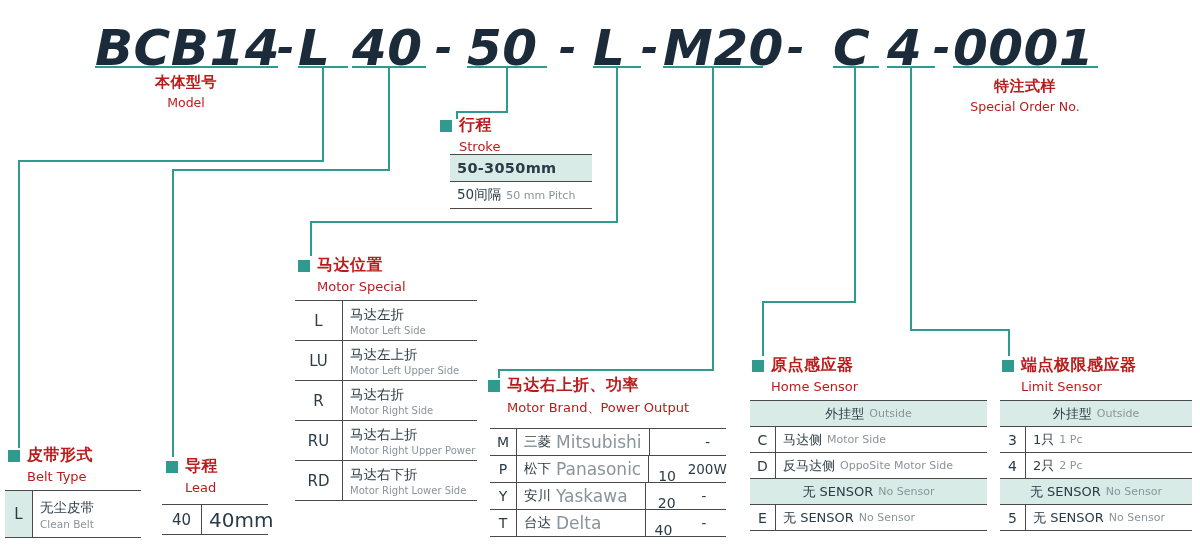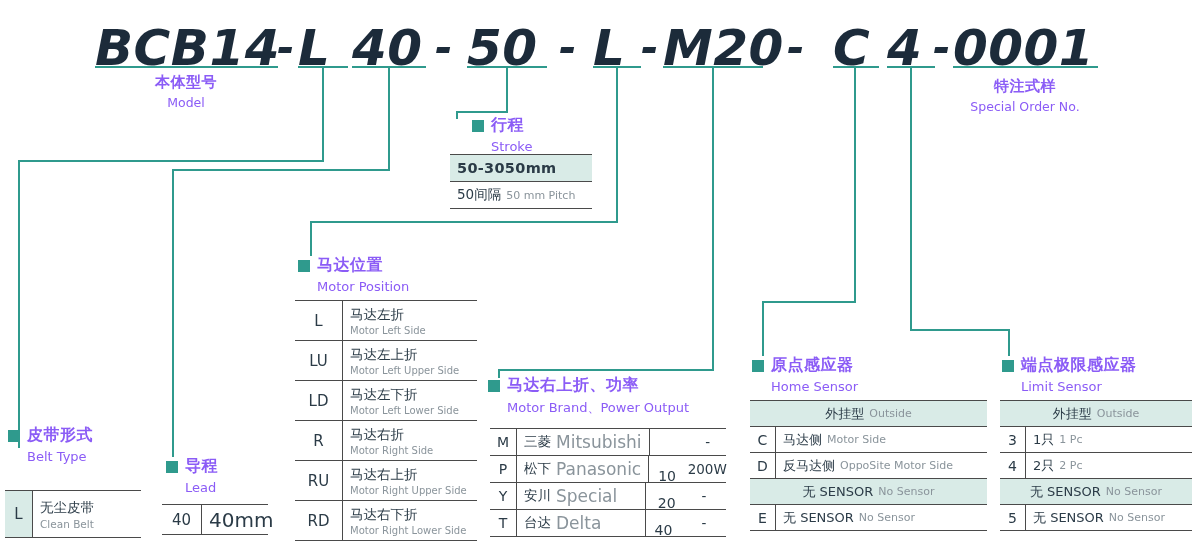--- a/index.html
+++ b/index.html
@@ -9,21 +9,21 @@
     font-family:"DejaVu Sans","Liberation Sans",sans-serif; overflow:hidden;
   }
   
   .seg,.dash { position:absolute; top:19px; height:58px; line-height:58px; text-align:left;
     font-weight:700; color:#1C2B3A;font-style:italic; }
   .seg { font-size:50px; letter-spacing:.5px; }
   .dash { font-size:42px; }
   .ul { position:absolute; top:66px; height:2px; background:#2F9A8D; }
   .ln { position:absolute; background:#2F9A8D; }
   
-  .sec { position:absolute; color:#8b5cf6; }
+  .sec { position:absolute; color:#b91c1c; }
   .sec .t { display:flex; align-items:center; gap:7px; font-size:16px; font-weight:700; letter-spacing:.5px; }
   .sec .sq { width:12px; height:12px; background:#2F9A8D; flex:0 0 12px; }
   .sec .en { font-size:13px; margin-top:3px; padding-left:19px; font-weight:400; }
   .sec.center { text-align:center; }
   .sec.center .t { display:block; font-size:15px; }
   .sec.center .en { padding-left:0; font-size:12.5px; }
   
   .tbl { position:absolute; border-top:1px solid #4A4A4A;text-align:center; }
   .row { display:flex; align-items:stretch; border-bottom:1px solid #4A4A4A; background:#fff; }
   .code { display:flex; align-items:center; justify-content:center;
@@ -127,34 +127,34 @@
   <div class="sec center" style="left:96px;top:73px;width:180px">
     <div class="t">本体型号</div>
     <div class="en">Model</div>
   </div>
 
   <div class="sec center" style="left:950px;top:77px;width:150px">
     <div class="t">特注式样</div>
     <div class="en">Special Order No.</div>
   </div>
 
-  <div class="sec" style="left:472px;top:115px">
+  <div class="sec" style="left:440px;top:115px">
     <div class="t">
         <span class="sq"></span>
         <span>行程</span>
       </div>
     <div class="en">Stroke</div>
   </div>
 
   <div class="sec" style="left:298px;top:255px">
     <div class="t">
         <span class="sq"></span>
         <span>马达位置</span>
       </div>
-    <div class="en">Motor Position</div>
+    <div class="en">Motor Special</div>
   </div>
 
   <div class="sec" style="left:488px;top:375px">
     <div class="t">
         <span class="sq"></span>
         <span>马达右上折、功率</span>
       </div>
     <div class="en">Motor Brand、Power Output</div>
   </div>
 
@@ -167,21 +167,21 @@
   </div>
 
   <div class="sec" style="left:1002px;top:355px">
     <div class="t">
         <span class="sq"></span>
         <span>端点极限感应器</span>
       </div>
     <div class="en">Limit Sensor</div>
   </div>
 
-  <div class="sec" style="left:8px;top:425px">
+  <div class="sec" style="left:8px;top:445px">
     <div class="t">
         <span class="sq"></span>
         <span>皮带形式</span>
       </div>
     <div class="en">Belt Type</div>
   </div>
 
   <div class="sec" style="left:166px;top:456px">
     <div class="t">
         <span class="sq"></span>
@@ -218,41 +218,34 @@
       </div>
 
       <div class="row">
         <div class="code">LU</div>
         <div class="desc stack">
           <div class="zh">马达左上折</div>
           <div class="en">Motor Left Upper Side</div>
         </div>
       </div>
 
-      <div class="row">
-        <div class="code">LD</div>
-        <div class="desc stack">
-          <div class="zh">马达左下折</div>
-          <div class="en">Motor Left Lower Side</div>
-        </div>
-      </div>
 
       <div class="row">
         <div class="code">R</div>
         <div class="desc stack">
           <div class="zh">马达右折</div>
           <div class="en">Motor Right Side</div>
         </div>
       </div>
 
       <div class="row">
         <div class="code">RU</div>
         <div class="desc stack">
           <div class="zh">马达右上折</div>
-          <div class="en">Motor Right Upper Side</div>
+          <div class="en">Motor Right Upper Power</div>
         </div>
       </div>
 
       <div class="row">
         <div class="code">RD</div>
         <div class="desc stack">
           <div class="zh">马达右下折</div>
           <div class="en">Motor Right Lower Side</div>
         </div>
       </div>
@@ -277,21 +270,21 @@
           <span class="en">Panasonic</span>
         </div>
         <div class="num">20</div>
         <div class="pow">200W</div>
       </div>
 
       <div class="row">
         <div class="code">Y</div>
         <div class="desc brand">
           <span class="zh">安川</span>
-          <span class="en">Special</span>
+          <span class="en">Yaskawa</span>
         </div>
         <div class="num">40</div>
         <div class="pow">-</div>
       </div>
 
       <div class="row">
         <div class="code">T</div>
         <div class="desc brand">
           <span class="zh">台达</span>
           <span class="en">Delta</span>

